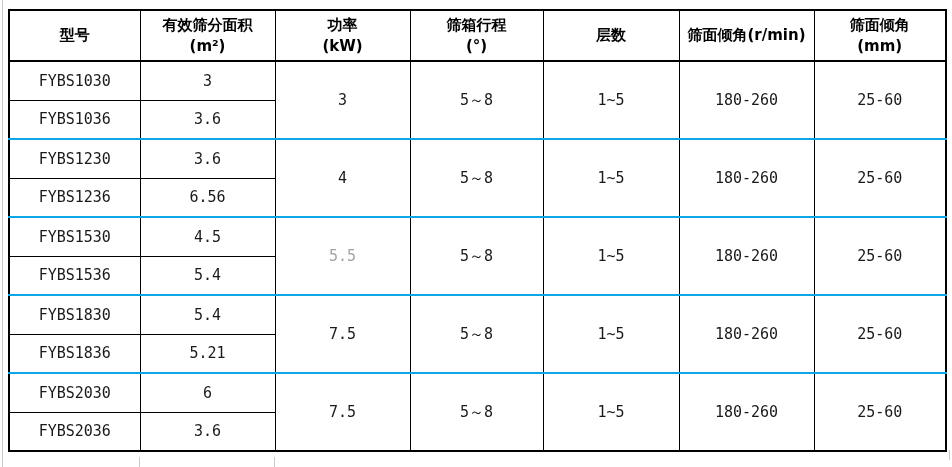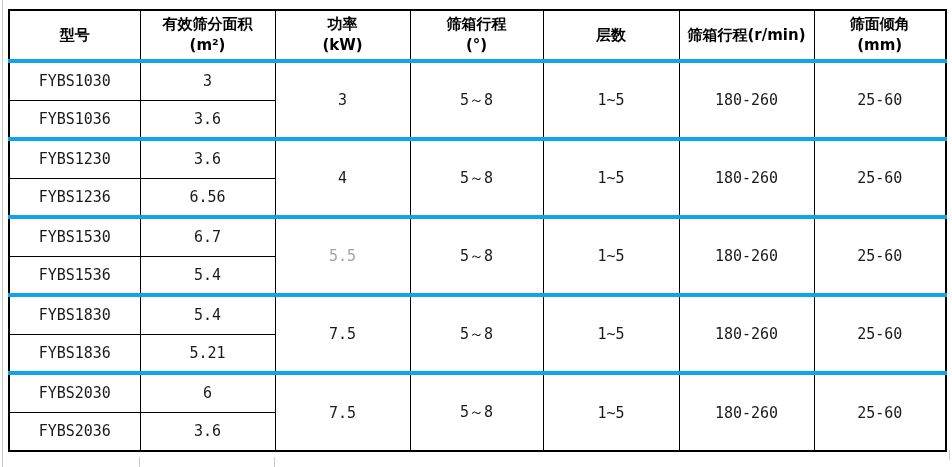--- a/index.html
+++ b/index.html
@@ -48,21 +48,21 @@
     font-family: "DejaVu Sans", "Liberation Sans", sans-serif;
   }
   th span { display: block; }
   td {
     font-size: 15px;
     font-weight: normal;
     color: #1a1a1a;
     font-family: "DejaVu Sans Mono", "Liberation Mono", monospace;
   }
   thead th { border-bottom: 2px solid #000000; }
-  tr.group-start td { border-top: 4px solid #0ea5e9; }
+  tr.group-start td { border-top: 2px solid #0ea5e9; }
 </style>
 </head>
 <body>
 
 <div class="canvas">
 
   <div class="grid-v" style="left:2px; top:0; height:467px;"></div>
   <div class="grid-v" style="left:139px; top:457px; height:10px;"></div>
   <div class="grid-v" style="left:274px; top:457px; height:10px;"></div>
   <div class="grid-v" style="left:949px; top:450px; height:10px;"></div>
@@ -91,21 +91,21 @@
           <span>(kW)</span>
         </th>
         <th>
           <span>筛箱行程</span>
           <span>(°)</span>
         </th>
         <th>
           <span>层数</span>
         </th>
         <th>
-          <span>筛箱行程(r/min)</span>
+          <span>筛面倾角(r/min)</span>
         </th>
         <th>
           <span>筛面倾角</span>
           <span>(mm)</span>
         </th>
       </tr>
     </thead>
     <tbody>
 
       <tr class="group-start">
@@ -131,21 +131,21 @@
         <td rowspan="2">180-260</td>
         <td rowspan="2">25-60</td>
       </tr>
       <tr>
         <td>FYBS1236</td>
         <td>6.56</td>
       </tr>
 
       <tr class="group-start">
         <td>FYBS1530</td>
-        <td>6.7</td>
+        <td>4.5</td>
         <td rowspan="2" style="color: rgb(163, 163, 163); margin-left: 16px;">5.5</td>
         <td rowspan="2">5～8</td>
         <td rowspan="2">1~5</td>
         <td rowspan="2">180-260</td>
         <td rowspan="2">25-60</td>
       </tr>
       <tr>
         <td>FYBS1536</td>
         <td>5.4</td>
       </tr>

